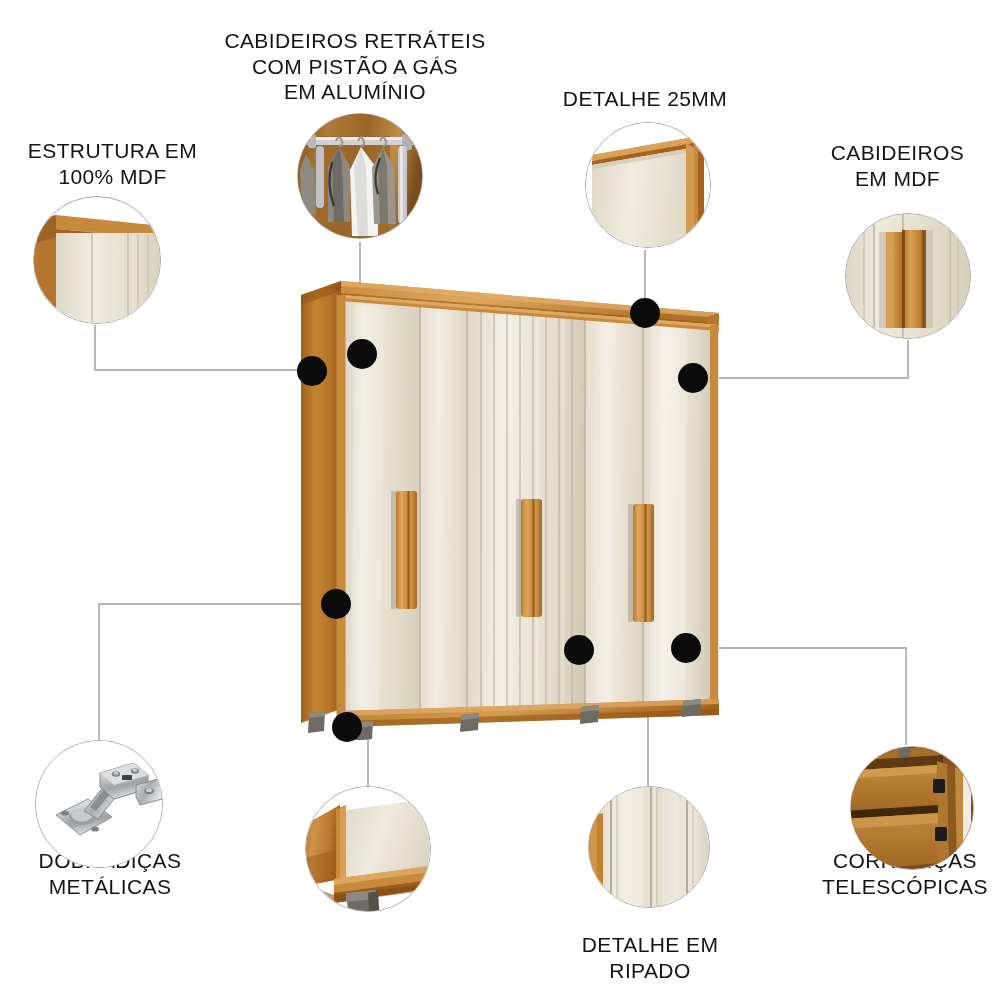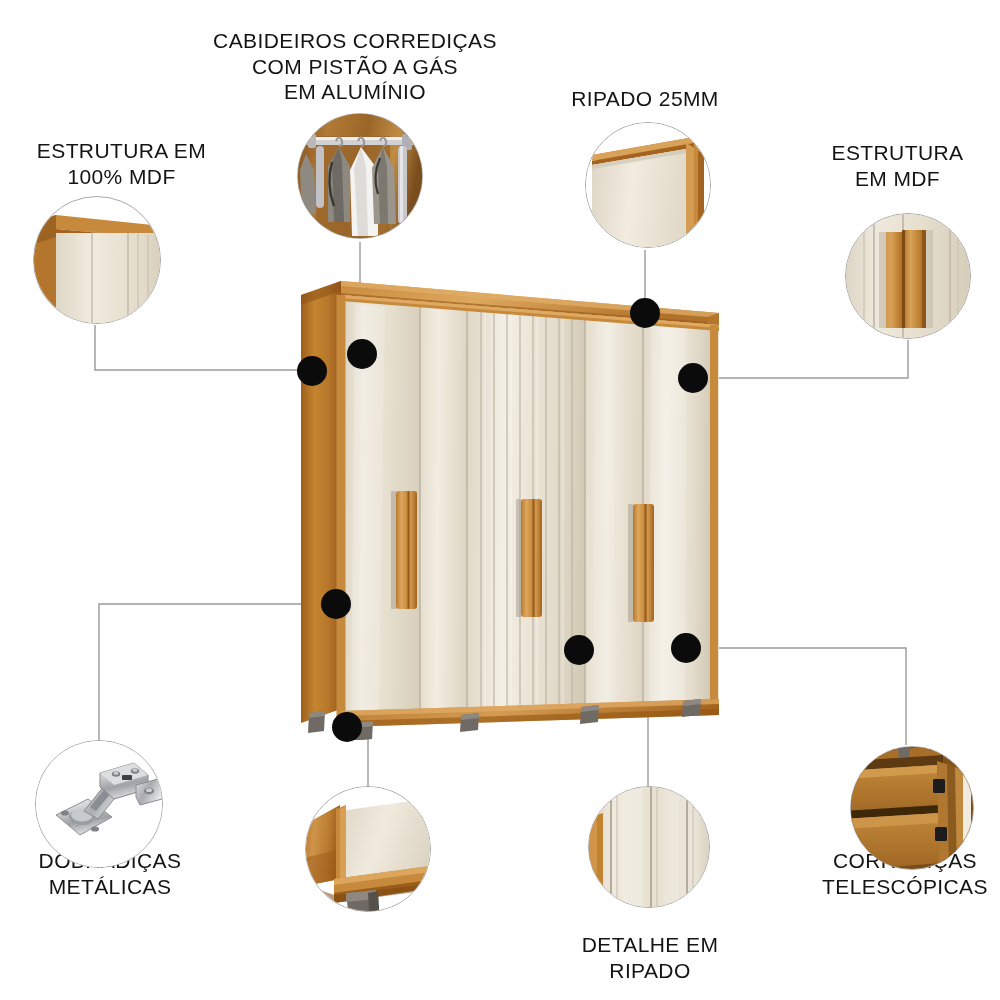--- a/index.html
+++ b/index.html
@@ -63,30 +63,30 @@
       <path d="M99,740 L99,604 L336,604"></path>
 
       <path d="M368,787 L368,727 L347,727"></path>
 
       <path d="M648,786 L648,650 L578,650"></path>
 
       <path d="M906,745 L906,648 L686,648"></path>
     </g>
   </svg>
 
-  <div class="label" style="left:14px;top:138px;width:215px;">ESTRUTURA EM
+  <div class="label" style="left:5px;top:138px;width:215px;">ESTRUTURA EM
 100% MDF</div>
 
-  <div class="label" style="left:200px;top:28px;width:310px;">CABIDEIROS CORREDIÇAS
+  <div class="label" style="left:200px;top:28px;width:310px;">CABIDEIROS RETRÁTEIS
 COM PISTÃO A GÁS
 EM ALUMÍNIO</div>
 
-  <div class="label" style="left:515px;top:86px;width:260px;">RIPADO 25MM</div>
-
-  <div class="label" style="left:800px;top:140px;width:195px;">ESTRUTURA
+  <div class="label" style="left:515px;top:86px;width:260px;">DETALHE 25MM</div>
+
+  <div class="label" style="left:800px;top:140px;width:195px;">CABIDEIROS
 EM MDF</div>
 
   <div class="label" style="left:5px;top:848px;width:210px;">DOBRADIÇAS
 METÁLICAS</div>
 
 
   <div class="label" style="left:555px;top:932px;width:190px;">DETALHE EM
 RIPADO</div>
 
   <div class="label" style="left:810px;top:848px;width:190px;">CORREDIÇAS

